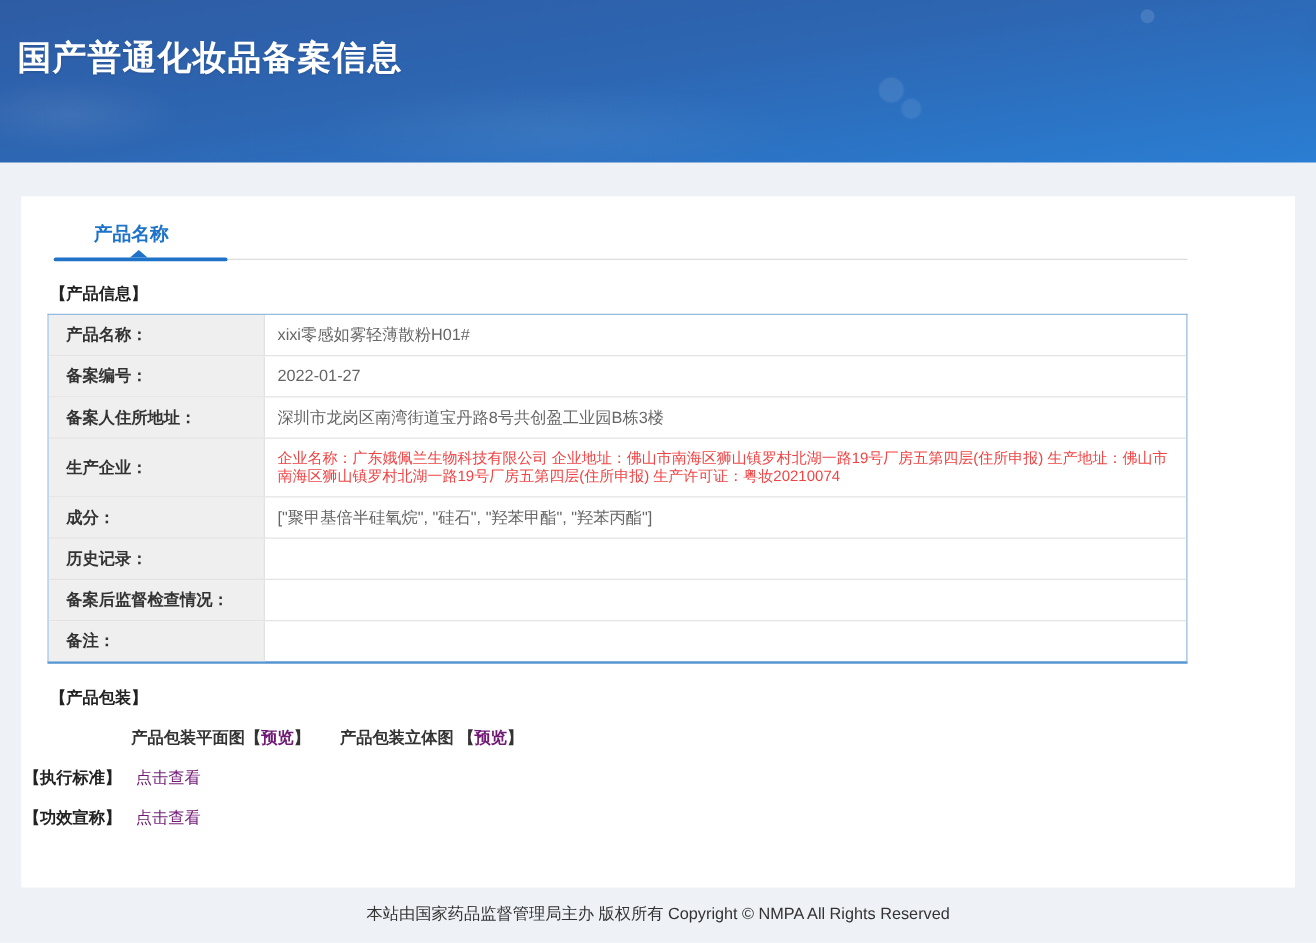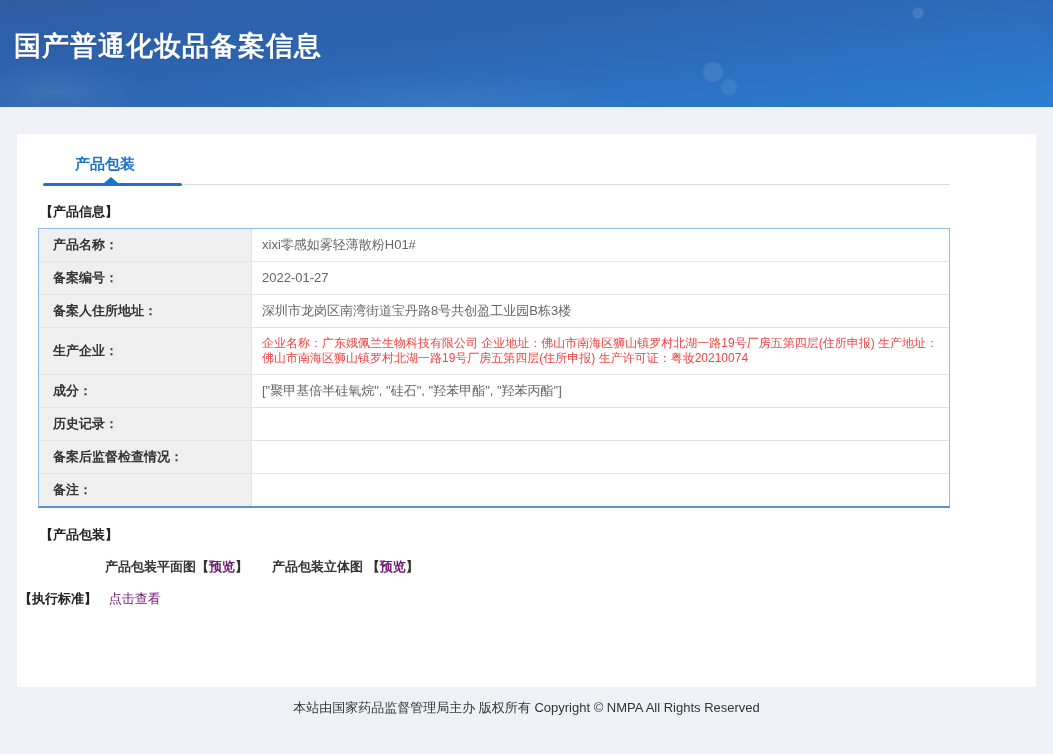--- a/index.html
+++ b/index.html
@@ -5,21 +5,21 @@
   * { box-sizing: border-box; }
   html, body {
     margin: 0; padding: 0;
     width: 1053px; height: 754px;
     background: #eef2f6;
     font-family: "Liberation Sans", "DejaVu Sans", sans-serif;
     overflow: hidden;
   }
   
   .banner {
-    height: 107px;
+    height: 130px;
     background:
       radial-gradient(circle 6px at 918px 13px, rgba(255,255,255,0.12) 0 5px, rgba(255,255,255,0) 6px),
       radial-gradient(circle 11px at 713px 72px, rgba(255,255,255,0.09) 0 9px, rgba(255,255,255,0) 11px),
       radial-gradient(circle 9px at 729px 87px, rgba(255,255,255,0.08) 0 7px, rgba(255,255,255,0) 9px),
       radial-gradient(ellipse 130px 42px at 55px 92px, rgba(255,255,255,0.08), rgba(255,255,255,0) 70%),
       radial-gradient(ellipse 280px 55px at 440px 105px, rgba(255,255,255,0.06), rgba(255,255,255,0) 70%),
       radial-gradient(ellipse 220px 60px at 1180px 30px, rgba(0,0,40,0.10), rgba(0,0,0,0) 70%),
       linear-gradient(172deg, #2e5ca4 0%, #2d66b2 45%, #2a7ed3 100%);
     position: relative;
   }
@@ -64,21 +64,21 @@
     border-spacing: 0;
   }
   .row { display: table-row; }
   .cell {
     display: table-cell; vertical-align: middle;
     font-size: 13px; line-height: 16px;
     padding: 8px 10px;
   }
   .row:not(:last-child) .cell { border-bottom: 1px solid #e3e3e3; }
   .cell.label {
-    width: 213px; background: #efefef;
+    width: 173px; background: #efefef;
     border-right: 1px solid #e2e2e2;
     font-weight: bold; color: #333;
     padding-left: 14px;
   }
   .cell.value { color: #666; }
   .row.manufacturer .cell.value { font-size: 12px; line-height: 15px; color: #ef4444; }
   
   .pkg-row { margin: 14px 0 0 67px; font-size: 13px; color: #333; font-weight: bold; }
   .pkg-item-2 { margin-left: 24px; }
   .link { color: #701a75; text-decoration: none; cursor: pointer; font-weight: bold; }
@@ -95,21 +95,21 @@
 </head>
 <body>
 
 <header class="banner">
   <h1>国产普通化妆品备案信息</h1>
 </header>
 
 <main class="card">
 
   <div class="tab-strip">
-    <span class="tab">产品包装</span>
+    <span class="tab">产品名称</span>
     <div class="tab-line">
       <span class="tab-active-bar">
           <i class="tri"></i>
         </span>
     </div>
   </div>
 
   <section class="section">
     <h2 class="sec-title">【产品信息】</h2>
     <div class="info-table">
@@ -151,18 +151,22 @@
   <section class="section">
     <h2 class="sec-title">【产品包装】</h2>
     <div class="pkg-row"><span class="pkg-item"><span>产品包装平面图</span><span>【</span><a class="link">预览</a><span>】</span></span><span class="pkg-item pkg-item-2"><span>产品包装立体图</span> <span>【</span><a class="link">预览</a><span>】</span></span></div>
   </section>
 
   <div class="section inline-section">
     <span class="bold">【执行标准】</span>
     <a class="link">点击查看</a>
   </div>
 
+  <div class="section inline-section">
+    <span class="bold">【功效宣称】</span>
+    <a class="link">点击查看</a>
+  </div>
 
 </main>
 
 <footer class="footer">
   <p>本站由国家药品监督管理局主办 版权所有 Copyright © NMPA All Rights Reserved</p>
 </footer>
 
 </body></html>

